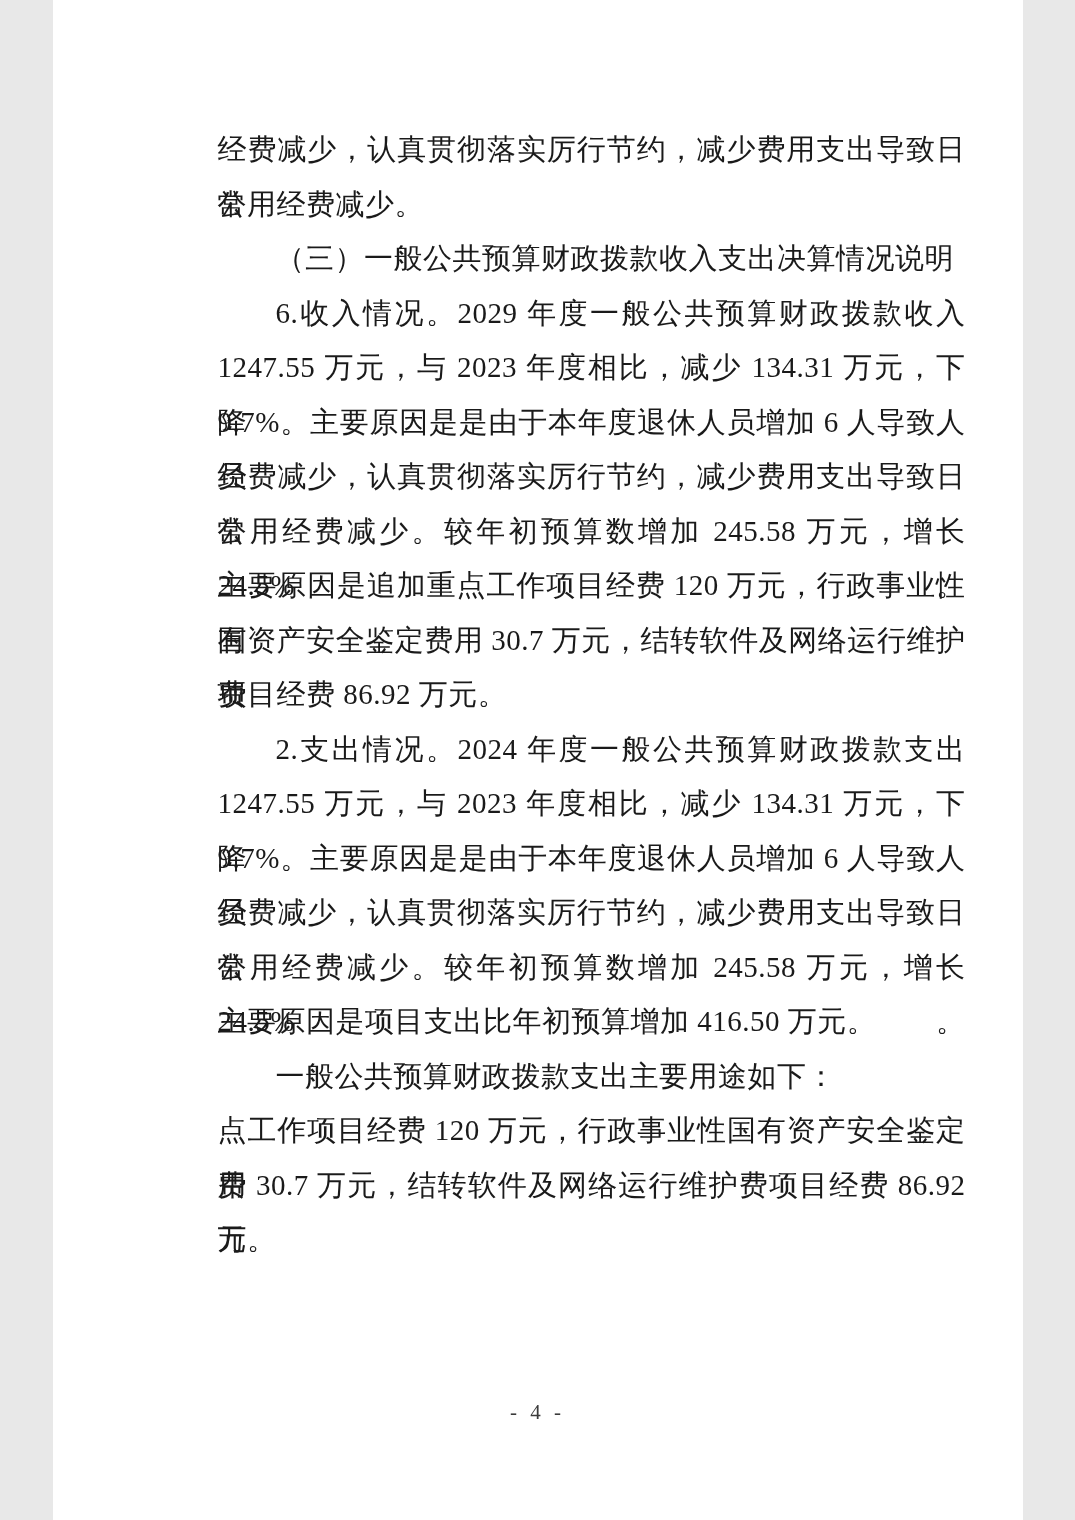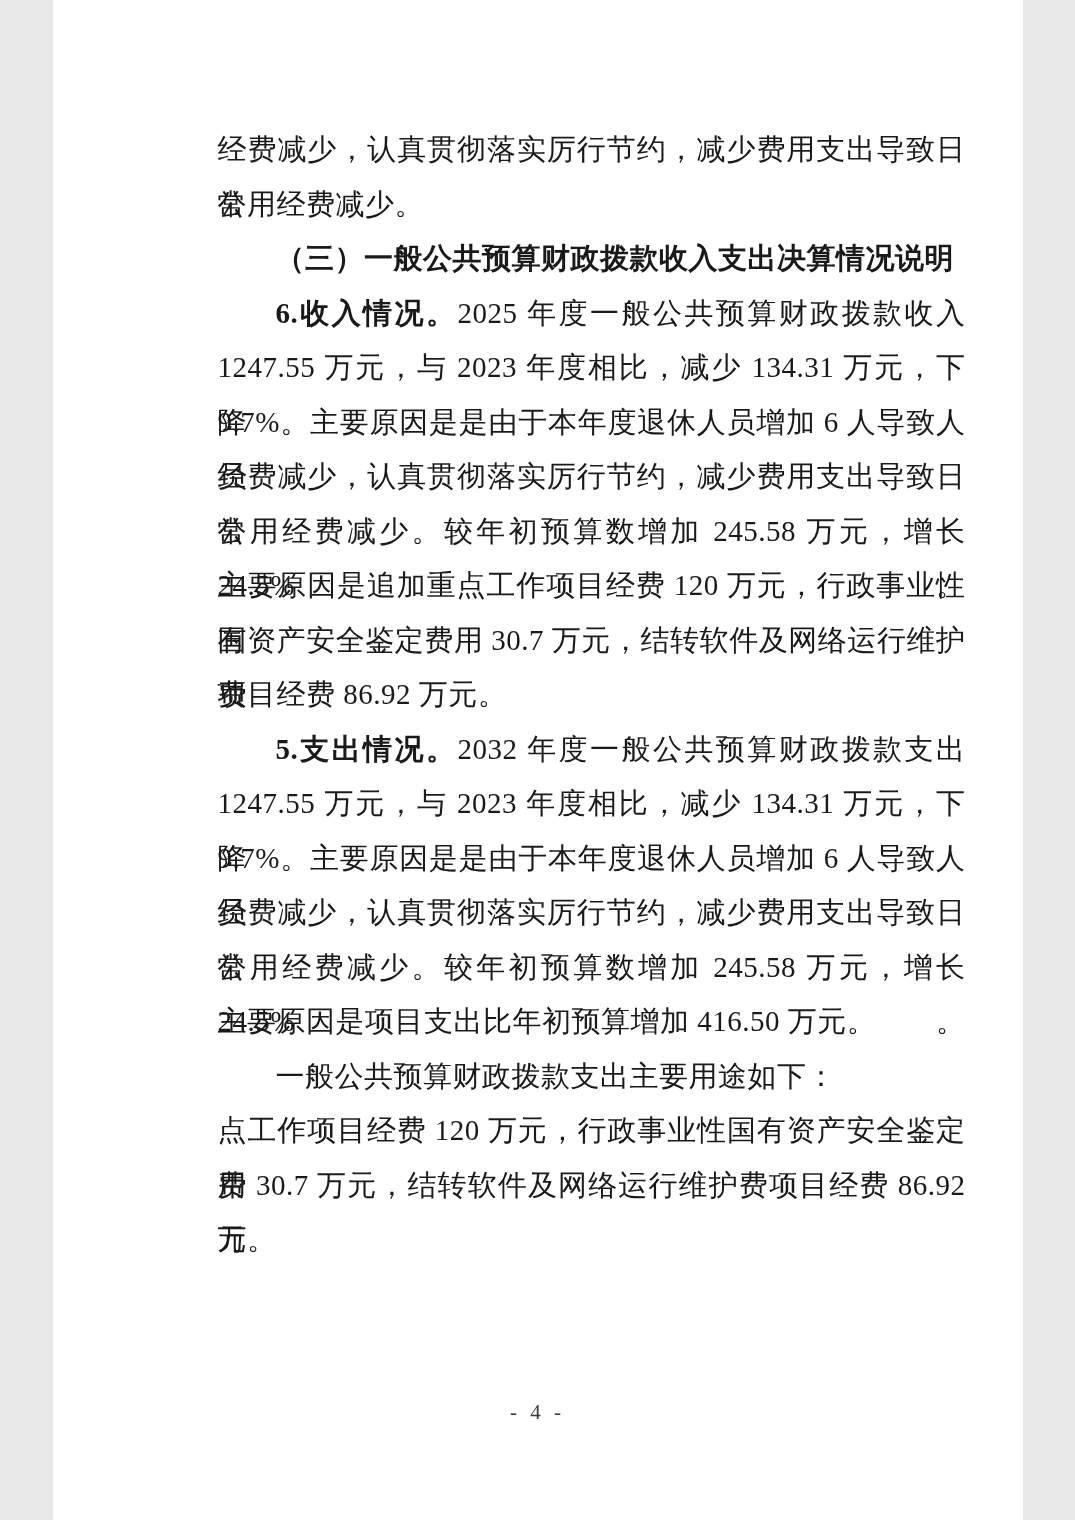--- a/index.html
+++ b/index.html
@@ -35,50 +35,50 @@
   .line.fill {
     text-align-last: justify;
   }
   .line.indent {
     padding-left: 58px;
   }
   .line.heading {
     font-weight: bold;
   }
   .seg.bold {
-    font-weight: bold;
+    font-weight: normal;
   }
   .footer {
     position: absolute;
     left: 0;
     top: 1400px;
     width: 100%;
     text-align: center;
     font-size: 21px;
     letter-spacing: 4px;
     color: #3a3a3a;
   }
 </style>
 </head>
 <body>
 
 <div class="page">
   <div class="doc-body">
       <div class="line fill"><span class="seg">经费减少，认真贯彻落实厉行节约，减少费用支出导致日常</span></div>
       <div class="line"><span class="seg">公用经费减少。</span></div>
       <div class="line indent heading"><span class="seg bold">（三）一般公共预算财政拨款收入支出决算情况说明</span></div>
-      <div class="line fill indent"><span class="seg bold">6.收入情况。</span><span class="seg">2025 年度一般公共预算财政拨款收入</span></div>
+      <div class="line fill indent"><span class="seg bold">6.收入情况。</span><span class="seg">2029 年度一般公共预算财政拨款收入</span></div>
       <div class="line fill"><span class="seg">1247.55 万元，与 2023 年度相比，减少 134.31 万元，下降</span></div>
       <div class="line fill"><span class="seg">9.7%。主要原因是是由于本年度退休人员增加 6 人导致人员</span></div>
       <div class="line fill"><span class="seg">经费减少，认真贯彻落实厉行节约，减少费用支出导致日常</span></div>
       <div class="line fill"><span class="seg">公用经费减少。较年初预算数增加 245.58 万元，增长 24.5%。</span></div>
       <div class="line fill"><span class="seg">主要原因是追加重点工作项目经费 120 万元，行政事业性国</span></div>
       <div class="line fill"><span class="seg">有资产安全鉴定费用 30.7 万元，结转软件及网络运行维护费</span></div>
       <div class="line"><span class="seg">项目经费 86.92 万元。</span></div>
-      <div class="line fill indent"><span class="seg bold">5.支出情况。</span><span class="seg">2032 年度一般公共预算财政拨款支出</span></div>
+      <div class="line fill indent"><span class="seg bold">2.支出情况。</span><span class="seg">2024 年度一般公共预算财政拨款支出</span></div>
       <div class="line fill"><span class="seg">1247.55 万元，与 2023 年度相比，减少 134.31 万元，下降</span></div>
       <div class="line fill"><span class="seg">9.7%。主要原因是是由于本年度退休人员增加 6 人导致人员</span></div>
       <div class="line fill"><span class="seg">经费减少，认真贯彻落实厉行节约，减少费用支出导致日常</span></div>
       <div class="line fill"><span class="seg">公用经费减少。较年初预算数增加 245.58 万元，增长 24.5%。</span></div>
       <div class="line"><span class="seg">主要原因是项目支出比年初预算增加 416.50 万元。</span></div>
       <div class="line indent"><span class="seg">一般公共预算财政拨款支出主要用途如下：</span></div>
       <div class="line fill"><span class="seg">点工作项目经费 120 万元，行政事业性国有资产安全鉴定费</span></div>
       <div class="line fill"><span class="seg">用 30.7 万元，结转软件及网络运行维护费项目经费 86.92 万</span></div>
       <div class="line"><span class="seg">元。</span></div>
     </div>

